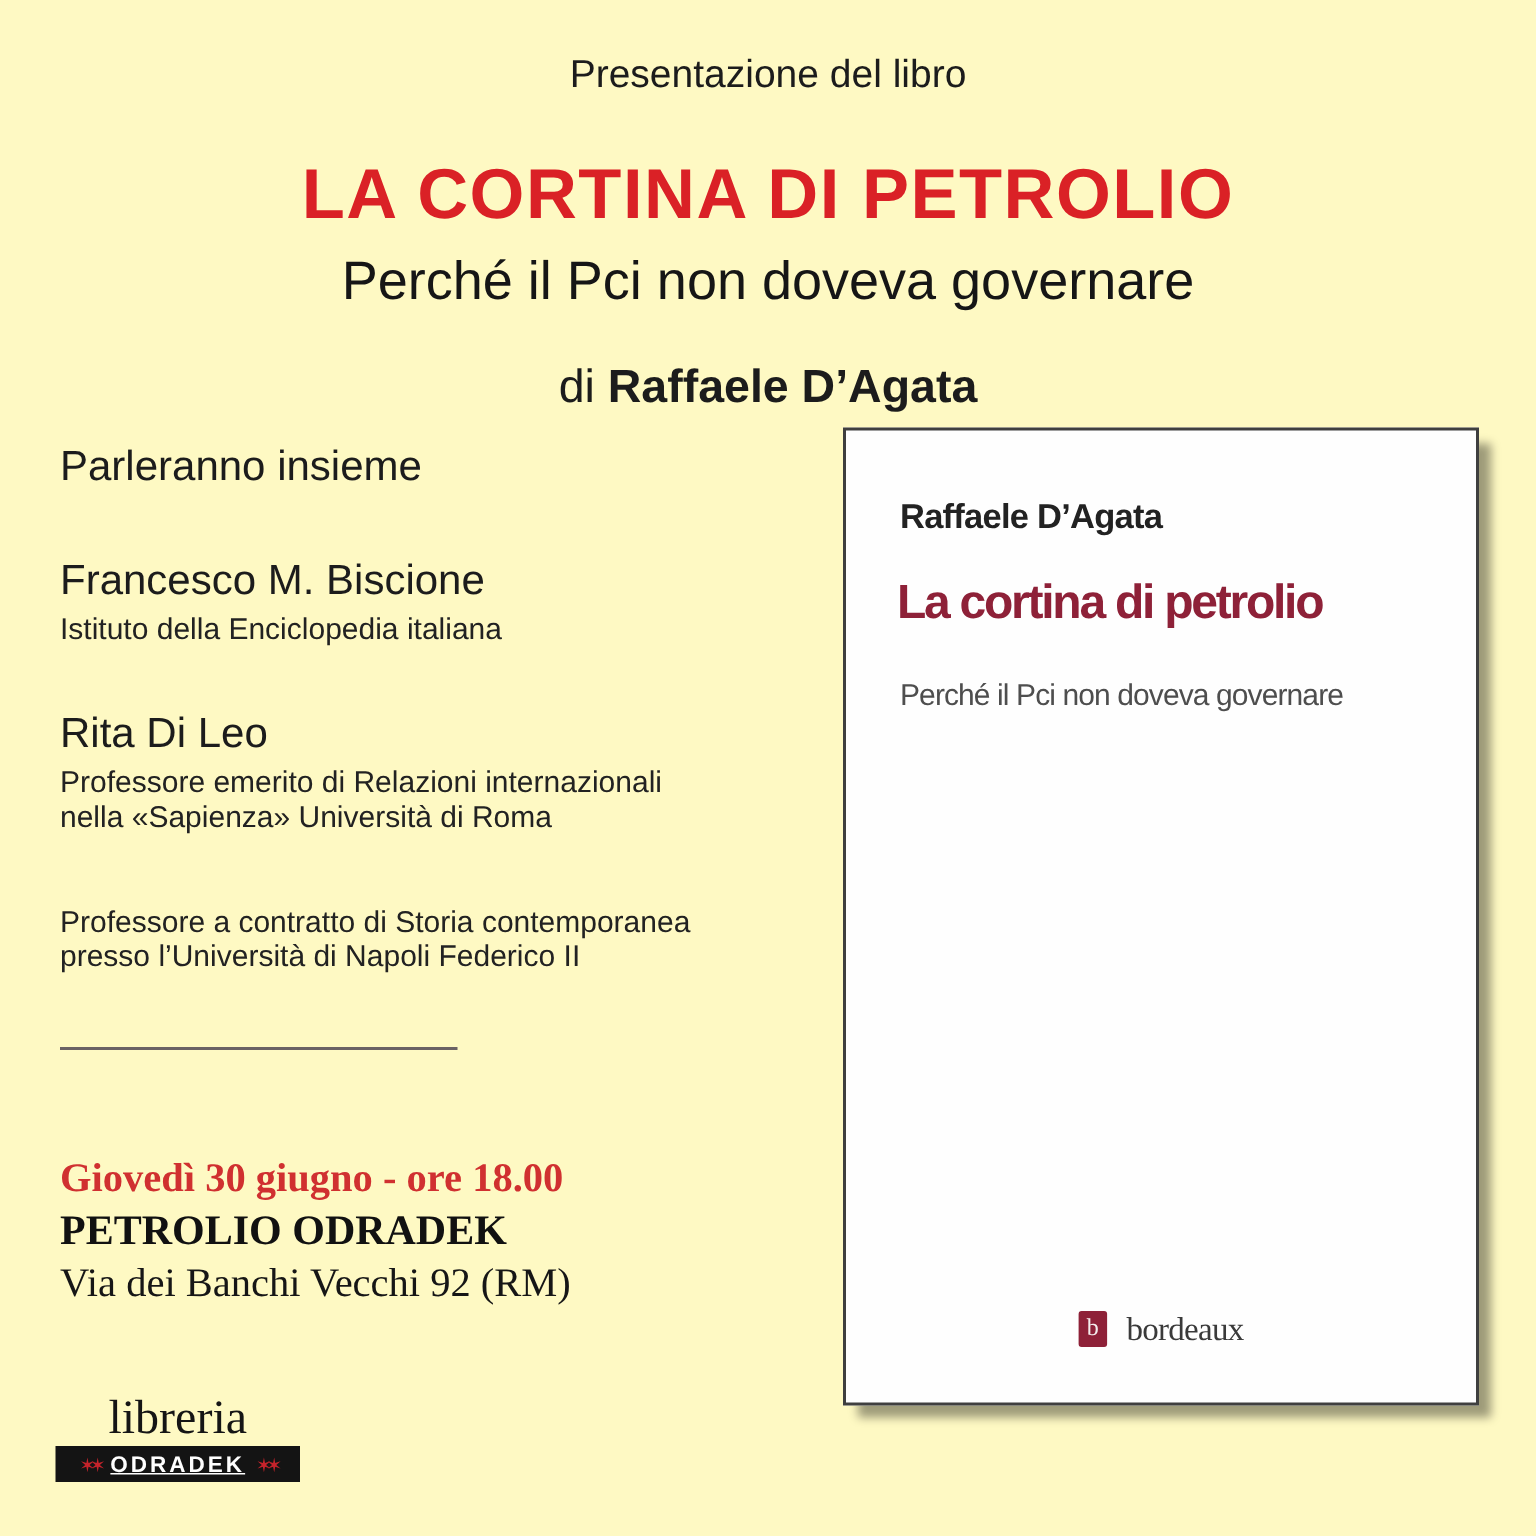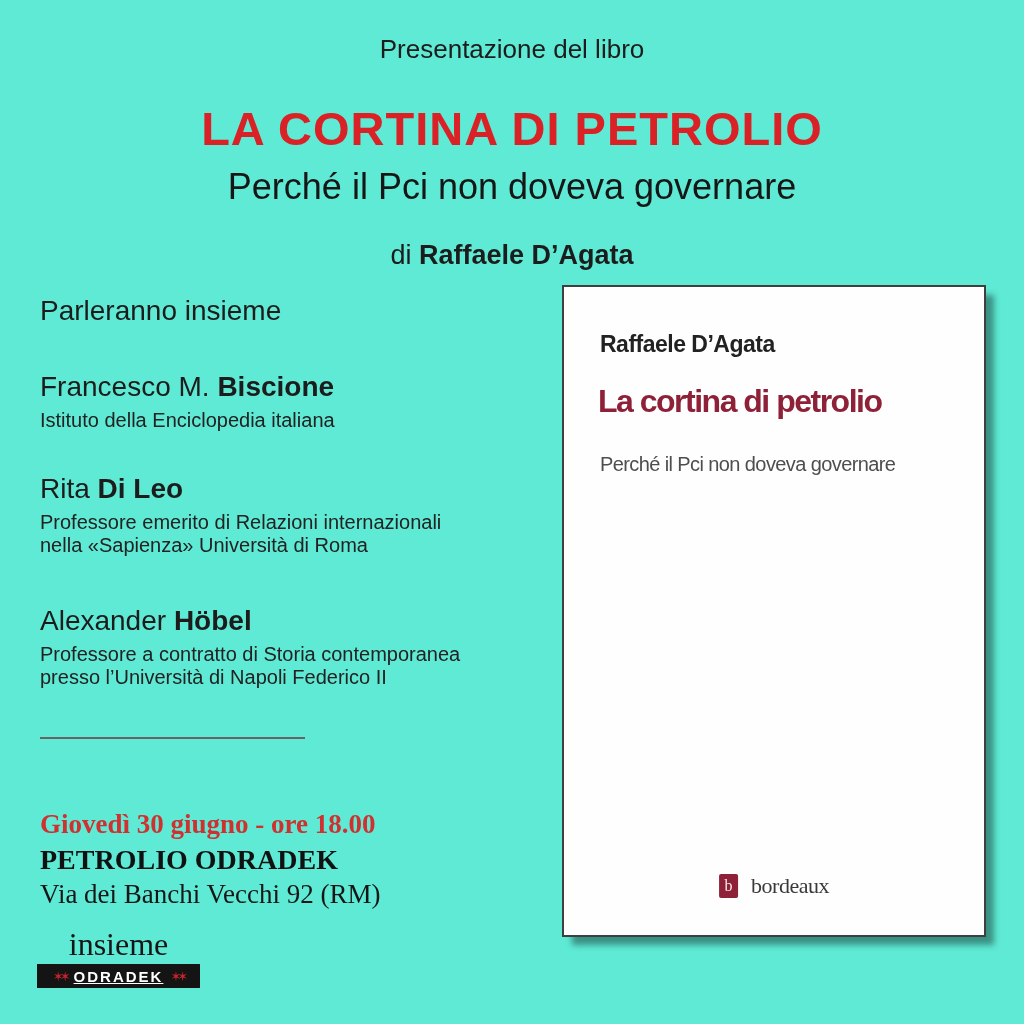--- a/index.html
+++ b/index.html
@@ -1,41 +1,41 @@
 <!DOCTYPE html>
 <html><head>
 <meta charset="utf-8">
 <style>
   html,body { margin:0; padding:0; background:#ffffff; }
   .page {
-    position:relative; width:1024px; height:1024px; background:#5eead4;
+    position:relative; width:1024px; height:1024px; background:#fef9c3;
     font-family:"Liberation Sans","DejaVu Sans",sans-serif; color:#1c1c1c;
     overflow:hidden; margin:0 auto;
   }
 
   
   .header { position:absolute; top:34px; left:0; width:100%; text-align:center; }
   .kicker { font-size:26px; color:#1c1c1c; }
   .main-title {
     margin-top:36px; font-size:47px; font-weight:bold; letter-spacing:1px;
     color:#da2126;
   }
   .main-subtitle { margin-top:10px; font-size:36px; color:#161616; }
-  .byline { margin-top:32px; font-size:27px; }
+  .byline { margin-top:32px; font-size:31px; }
   .byline .bold { font-weight:bold; }
 
   
   .left-col { position:absolute; left:40px; top:292px; width:515px; }
   .intro { font-size:28px; line-height:38px; }
   .intro .bold { font-weight:bold; }
 
   .speaker { margin-top:40px; }
   .speaker.gap-lg { margin-top:47px; }
   .speaker-name { font-size:28px; line-height:34px; }
-  .speaker-name .bold { font-weight:bold; }
+  .speaker-name .bold { font-weight:normal; }
   .speaker-aff { margin-top:5px; font-size:20px; line-height:23px; color:#222; }
   .aff-line:empty { display:none; }
 
   .divider {
     margin:48px 0 0 0; width:265px; height:0;
     border:none; border-top:2px solid #6a6264;
   }
 
   .event { margin-top:68px;font-family:Liberation Serif, serif; }
   .event-datetime { font-size:27px; font-weight:bold; color:#d03030; line-height:35px; }
@@ -116,38 +116,37 @@
 
     <div class="speaker">
       <div class="speaker-name"><span>Rita </span><span class="bold">Di Leo</span></div>
       <div class="speaker-aff">
         <div class="aff-line">Professore emerito di Relazioni internazionali</div>
         <div class="aff-line">nella «Sapienza» Università di Roma</div>
       </div>
     </div>
 
     <div class="speaker gap-lg">
-      <div class="speaker-name"><span>Alexander </span><span class="bold">Höbel</span></div>
       <div class="speaker-aff">
         <div class="aff-line">Professore a contratto di Storia contemporanea</div>
         <div class="aff-line">presso l’Università di Napoli Federico II</div>
       </div>
     </div>
 
     <hr class="divider">
 
     <div class="event">
       <div class="event-datetime">Giovedì 30 giugno - ore 18.00</div>
       <div class="event-venue">PETROLIO ODRADEK</div>
       <div class="event-address">Via dei Banchi Vecchi 92 (RM)</div>
     </div>
   </div>
 
   <div class="bookstore-logo">
-    <div class="logo-top">insieme</div>
+    <div class="logo-top">libreria</div>
     <div class="logo-bar">
       <span class="logo-star">✶✶</span>
       <span class="logo-bar-text">ODRADEK</span>
       <span class="logo-star">✶✶</span>
     </div>
   </div>
 
   <div class="book-cover">
     <div class="cover-author">Raffaele D’Agata</div>
     <div class="cover-title">La cortina di petrolio</div>

